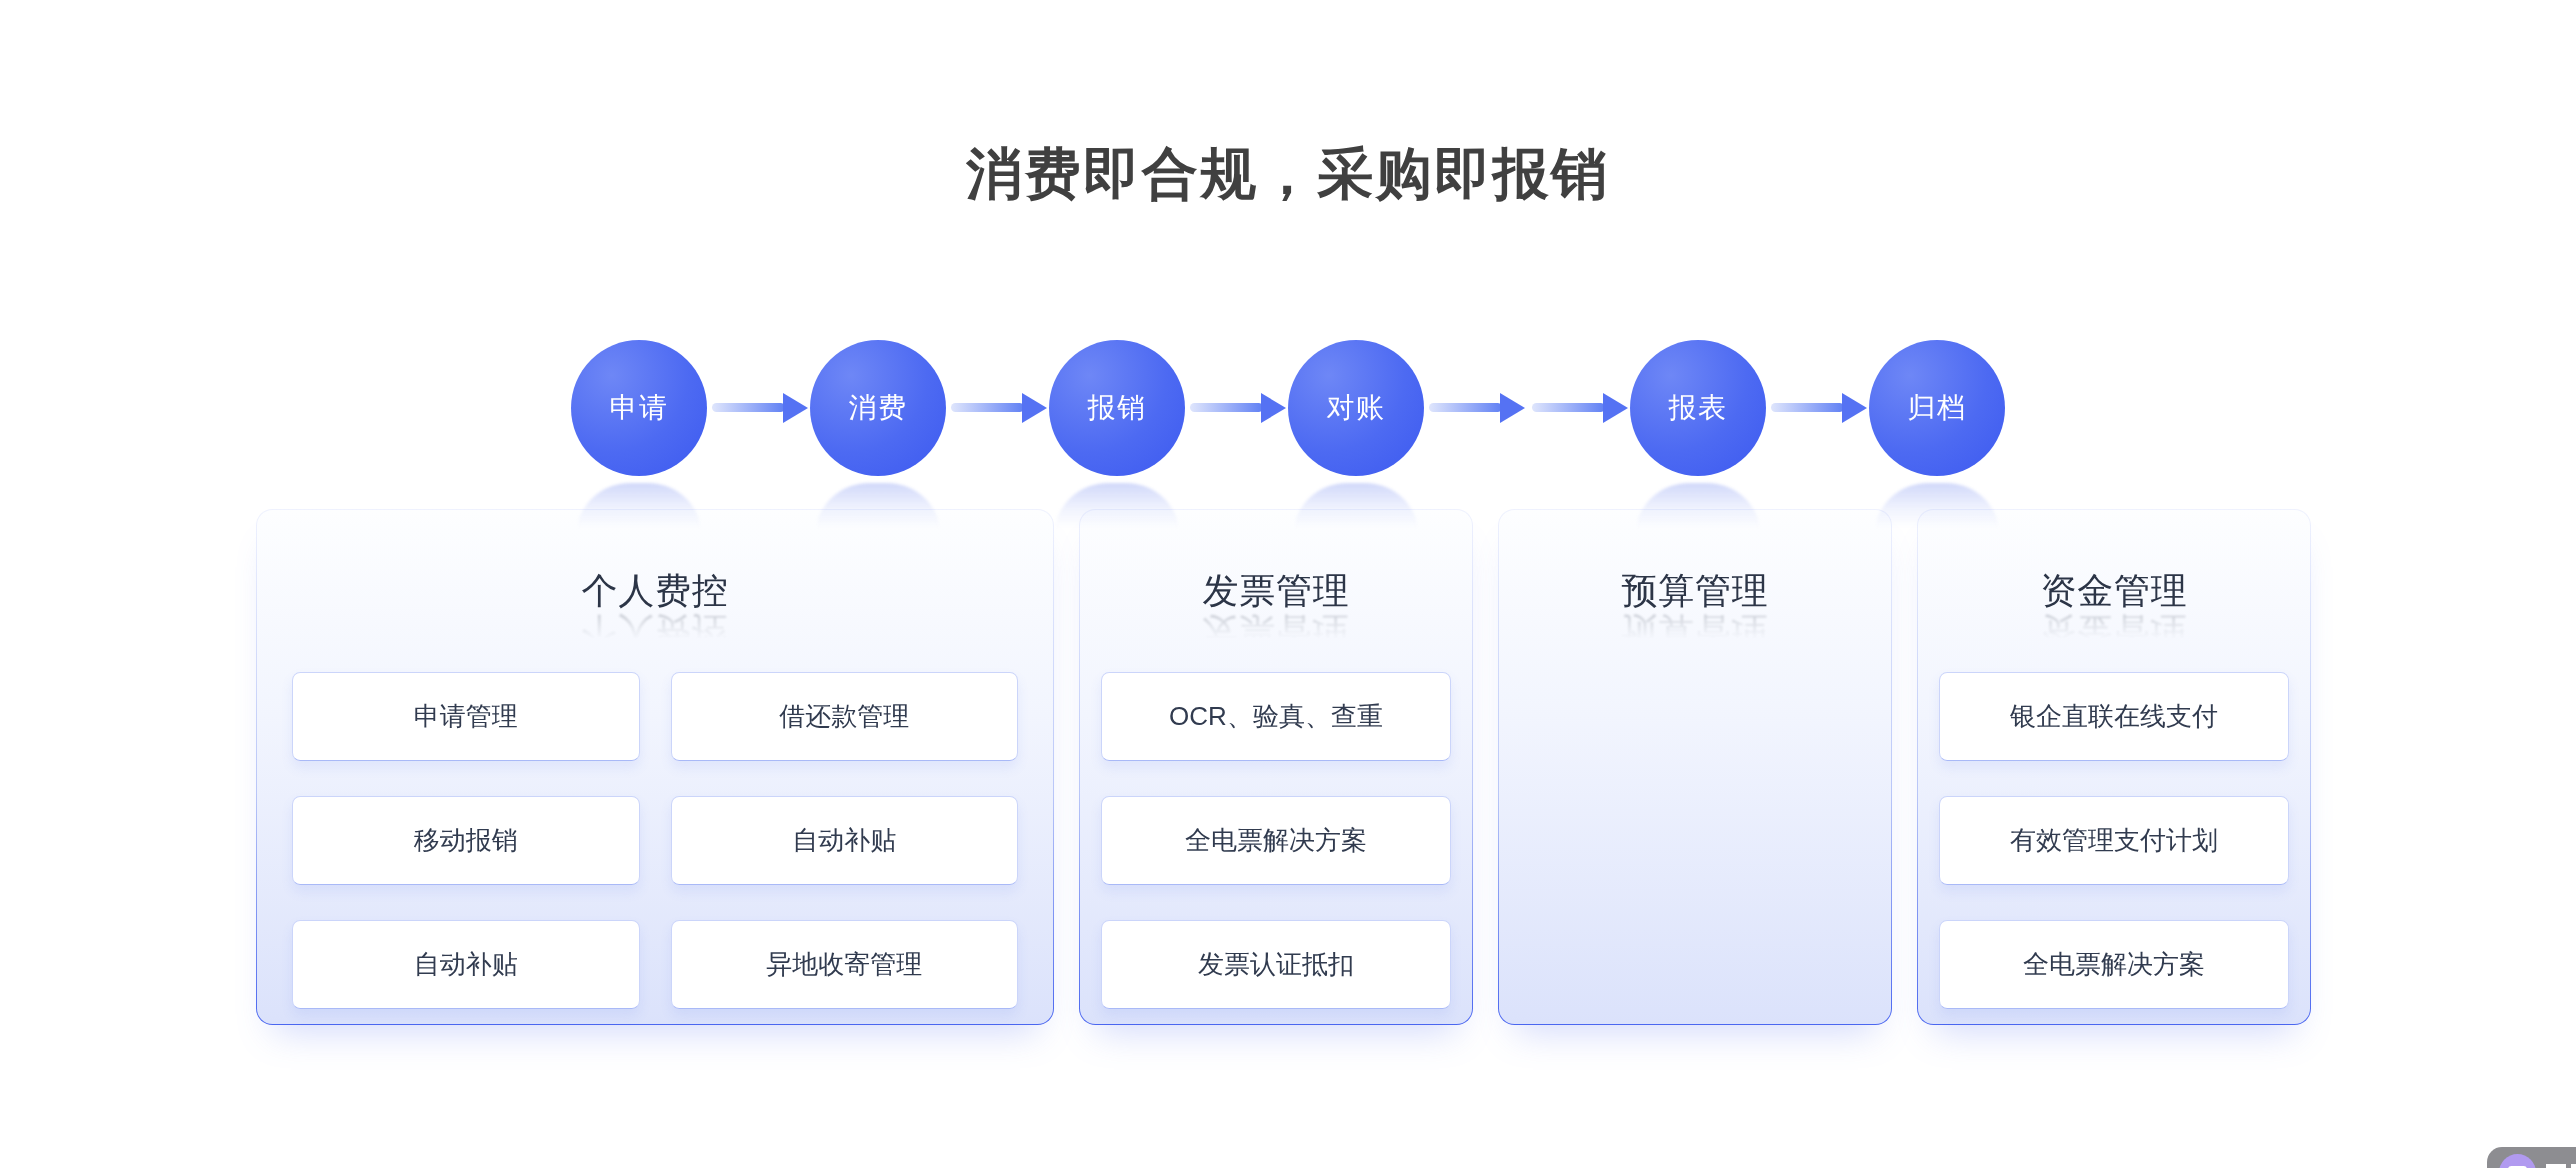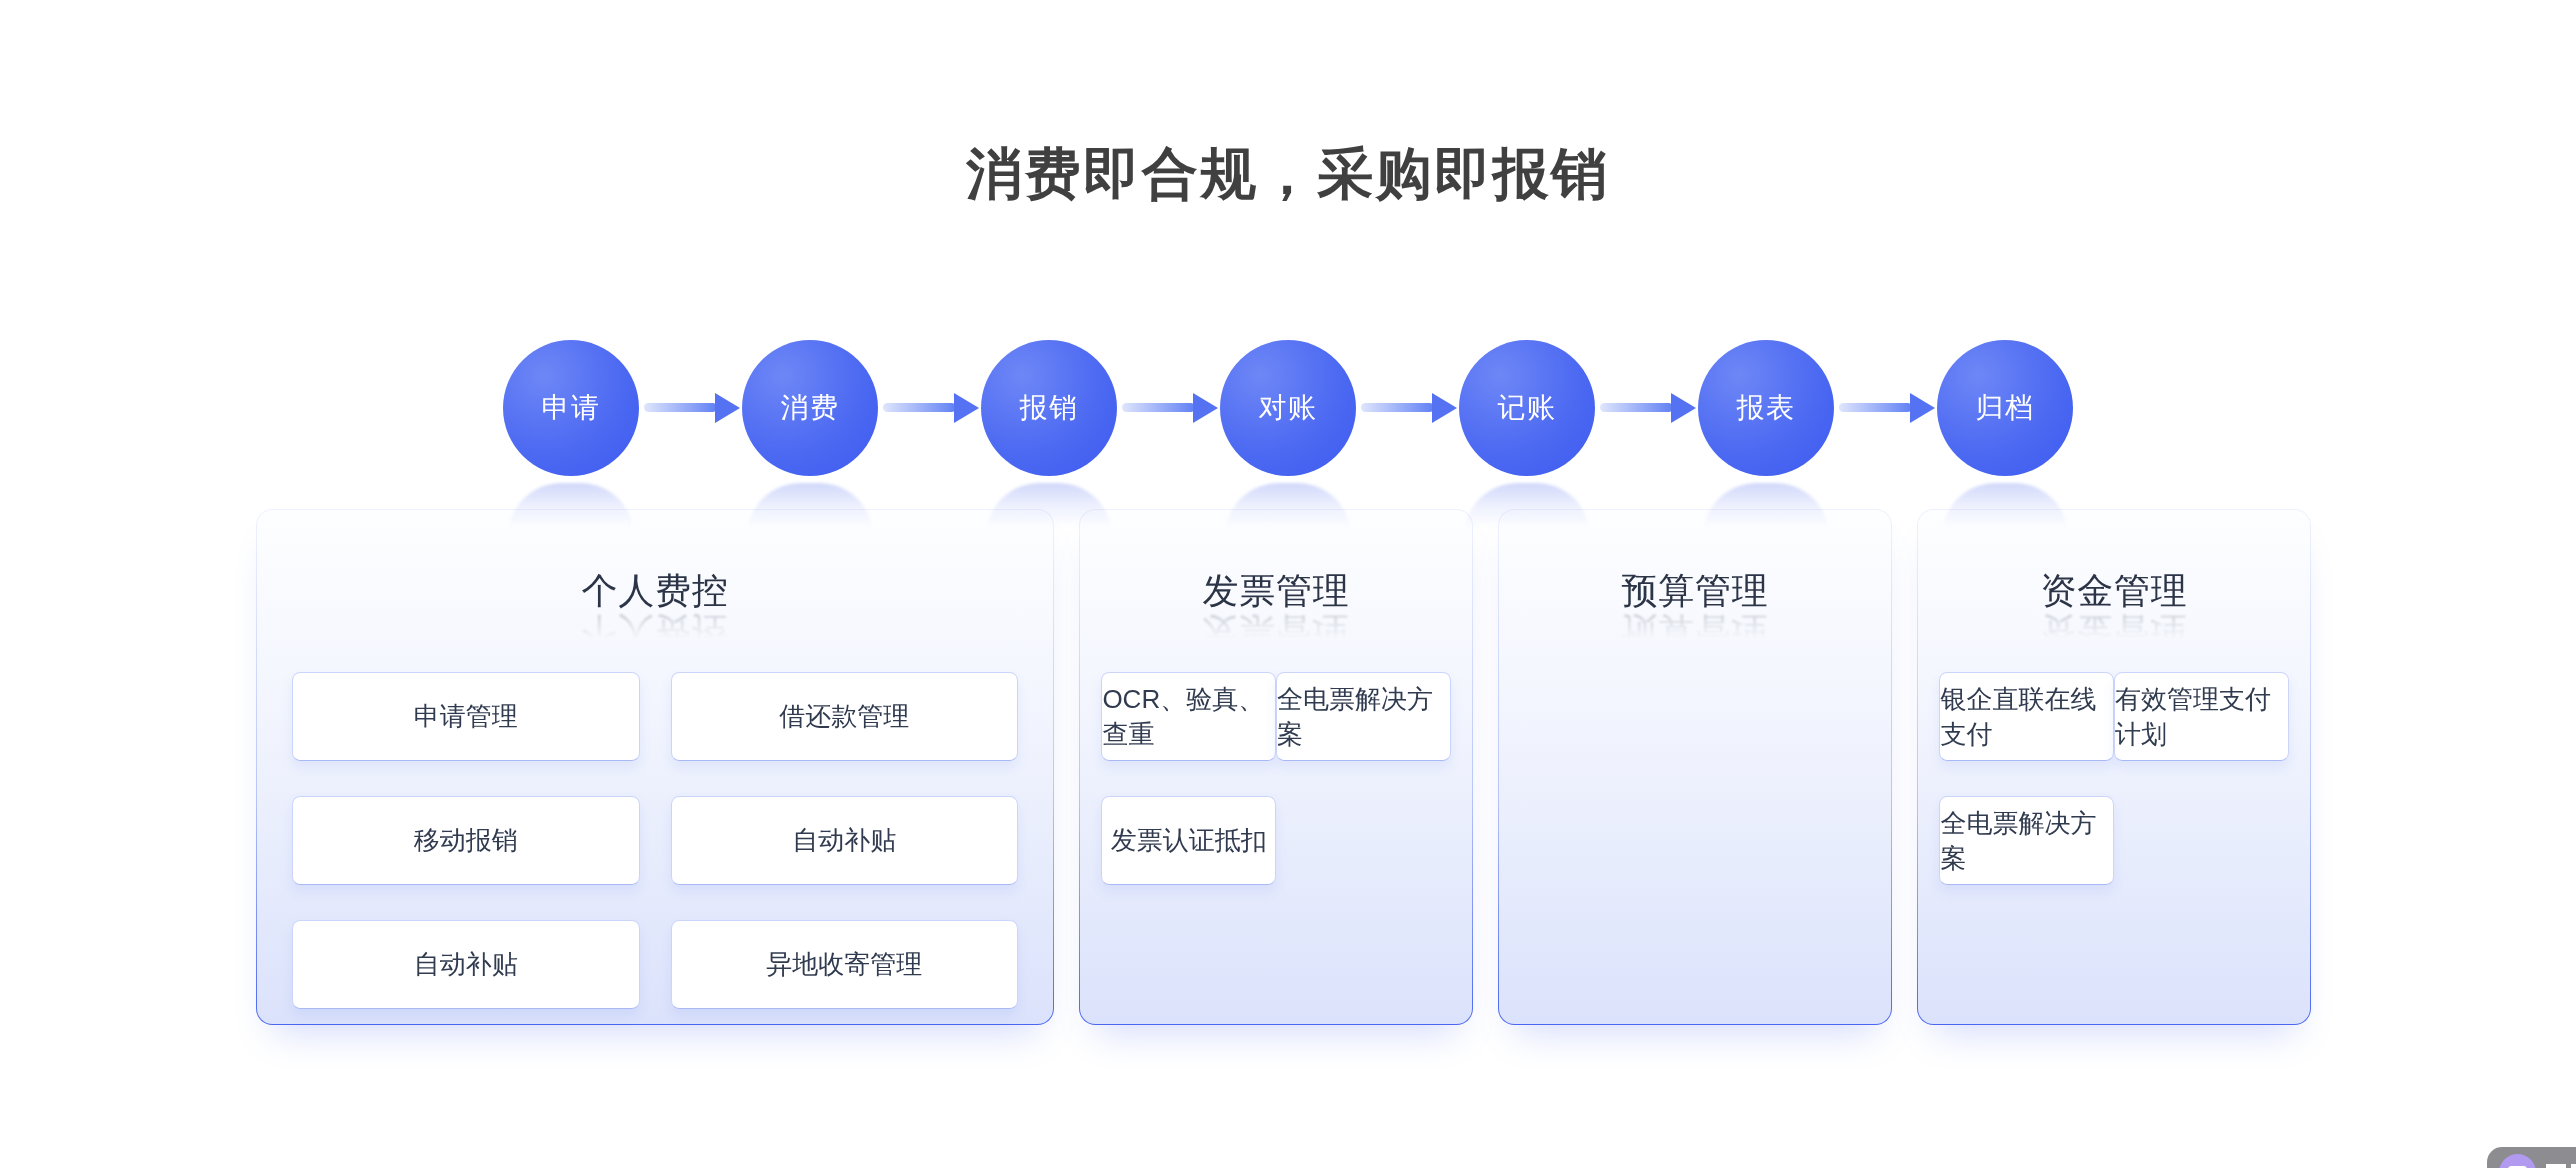--- a/index.html
+++ b/index.html
@@ -152,21 +152,21 @@
     opacity: 0.22;
     filter: blur(0.8px);
     -webkit-mask-image: linear-gradient(180deg, rgba(0,0,0,0) 30%, #000 95%);
     mask-image: linear-gradient(180deg, rgba(0,0,0,0) 30%, #000 95%);
     pointer-events: none;
   }
 
   .items {
     display: grid;
     margin: 61px 21.4px 0;
-    grid-template-columns: 1fr 1fr;
+    grid-template-columns: 1fr;
     row-gap: 35px;
   }
   .card-wide .items {
     margin: 61px 35px 0;
     grid-template-columns: 1fr 1fr;
     column-gap: 31px;
   }
   .item {
     height: 89px;
     box-sizing: border-box;
@@ -259,26 +259,20 @@
   <div class="step">
     <div class="step-circle">
       <span class="step-label">对账</span>
     </div>
     <div class="step-reflection"></div>
   </div>
   <div class="flow-arrow">
     <div class="arrow-shaft"></div>
     <div class="arrow-head"></div>
   </div>
-  <div class="step">
-    <div class="step-circle">
-      <span class="step-label">记账</span>
-    </div>
-    <div class="step-reflection"></div>
-  </div>
   <div class="flow-arrow">
     <div class="arrow-shaft"></div>
     <div class="arrow-head"></div>
   </div>
   <div class="step">
     <div class="step-circle">
       <span class="step-label">报表</span>
     </div>
     <div class="step-reflection"></div>
   </div>

